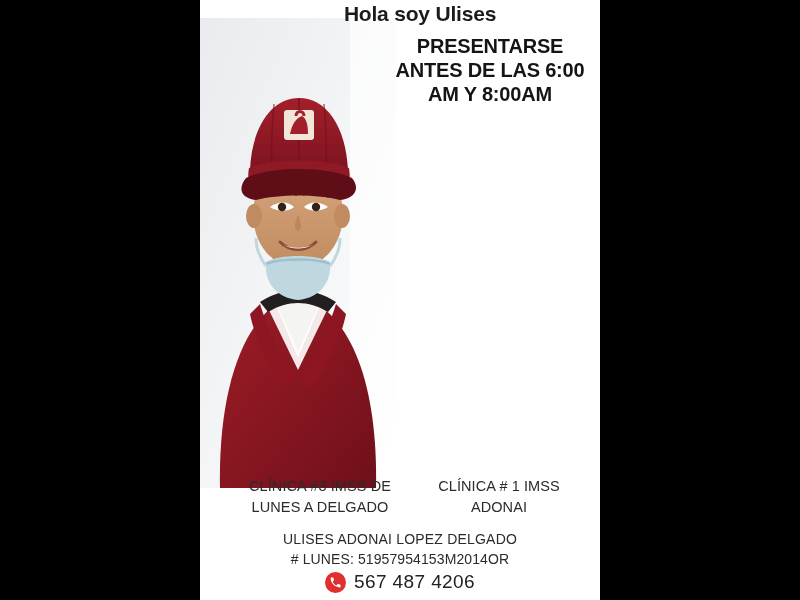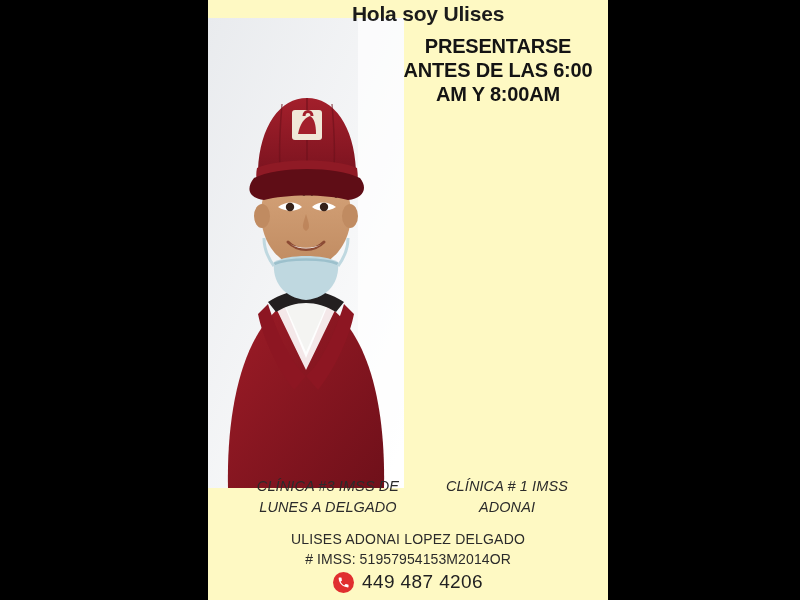--- a/index.html
+++ b/index.html
@@ -19,23 +19,22 @@
     height: 600px;
     background: #000000;
   }
   
   .poster {
     position: absolute;
     left: 200px;
     top: 0;
     width: 400px;
     height: 600px;
-    background: #fef9c3;
+    background: #ffffff;
     overflow: hidden;
-    margin-left: 8px;
   }
 
   
   .photo-area {
     position: absolute;
     left: 0;
     top: 18px;
     width: 196px;
     height: 470px;
     overflow: hidden;
@@ -88,21 +87,20 @@
     display: flex;
     justify-content: space-between;
     align-items: flex-start;
     color: #2b2b2b;
   }
   .clinic-col {
     text-align: center;
     font-size: 14.5px;
     line-height: 1.45;
     letter-spacing: 0.1px;
-    font-style: italic;
   }
   .clinic-col.left { width: 180px; }
   .clinic-col.right { width: 150px; text-align: center; }
 
   
   .name-block {
     position: absolute;
     left: 0;
     top: 530px;
     width: 400px;
@@ -248,25 +246,25 @@
         <div>LUNES A DELGADO</div>
       </div>
       <div class="clinic-col right">
         <div>CLÍNICA # 1 IMSS</div>
         <div>ADONAI</div>
       </div>
     </div>
 
     <div class="name-block">
       <div class="name">ULISES ADONAI LOPEZ DELGADO</div>
-      <div class="imss"># IMSS: 51957954153M2014OR</div>
+      <div class="imss"># LUNES: 51957954153M2014OR</div>
       <div class="phone-row">
         <span class="phone-icon">
           <svg width="13" height="13" viewBox="0 0 24 24" aria-hidden="true">
             <path d="M6.6 10.8c1.4 2.8 3.8 5.2 6.6 6.6l2.2-2.2c.3-.3.7-.4 1.1-.3 1.2.4 2.5.6 3.8.6.6 0 1 .4 1 1V20c0 .6-.4 1-1 1C10.7 21 3 13.3 3 3.9c0-.6.4-1 1-1h3.5c.6 0 1 .4 1 1 0 1.3.2 2.6.6 3.8.1.4 0 .8-.3 1.1l-2.2 2z" fill="#ffffff"></path>
           </svg>
         </span>
-        <span class="phone-num">449 487 4206</span>
+        <span class="phone-num">567 487 4206</span>
       </div>
     </div>
 
   </div>
 </div>
 
 </body></html>

